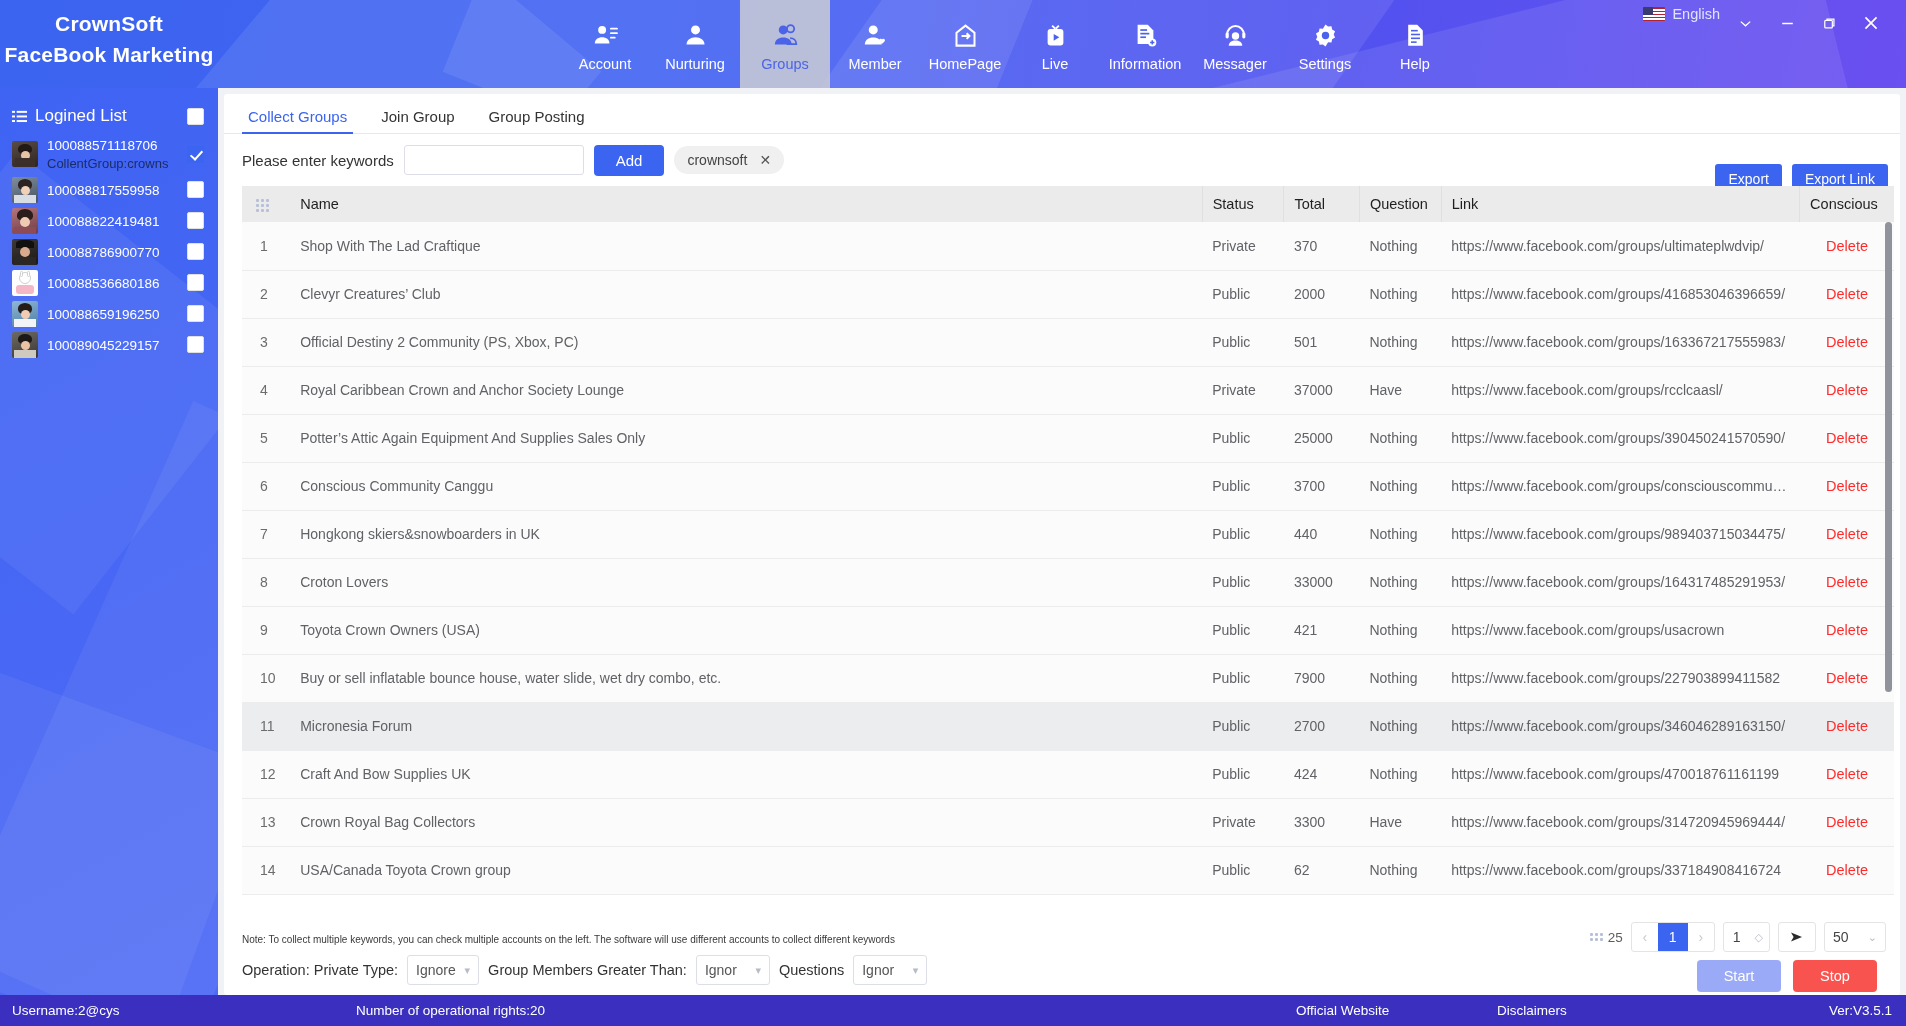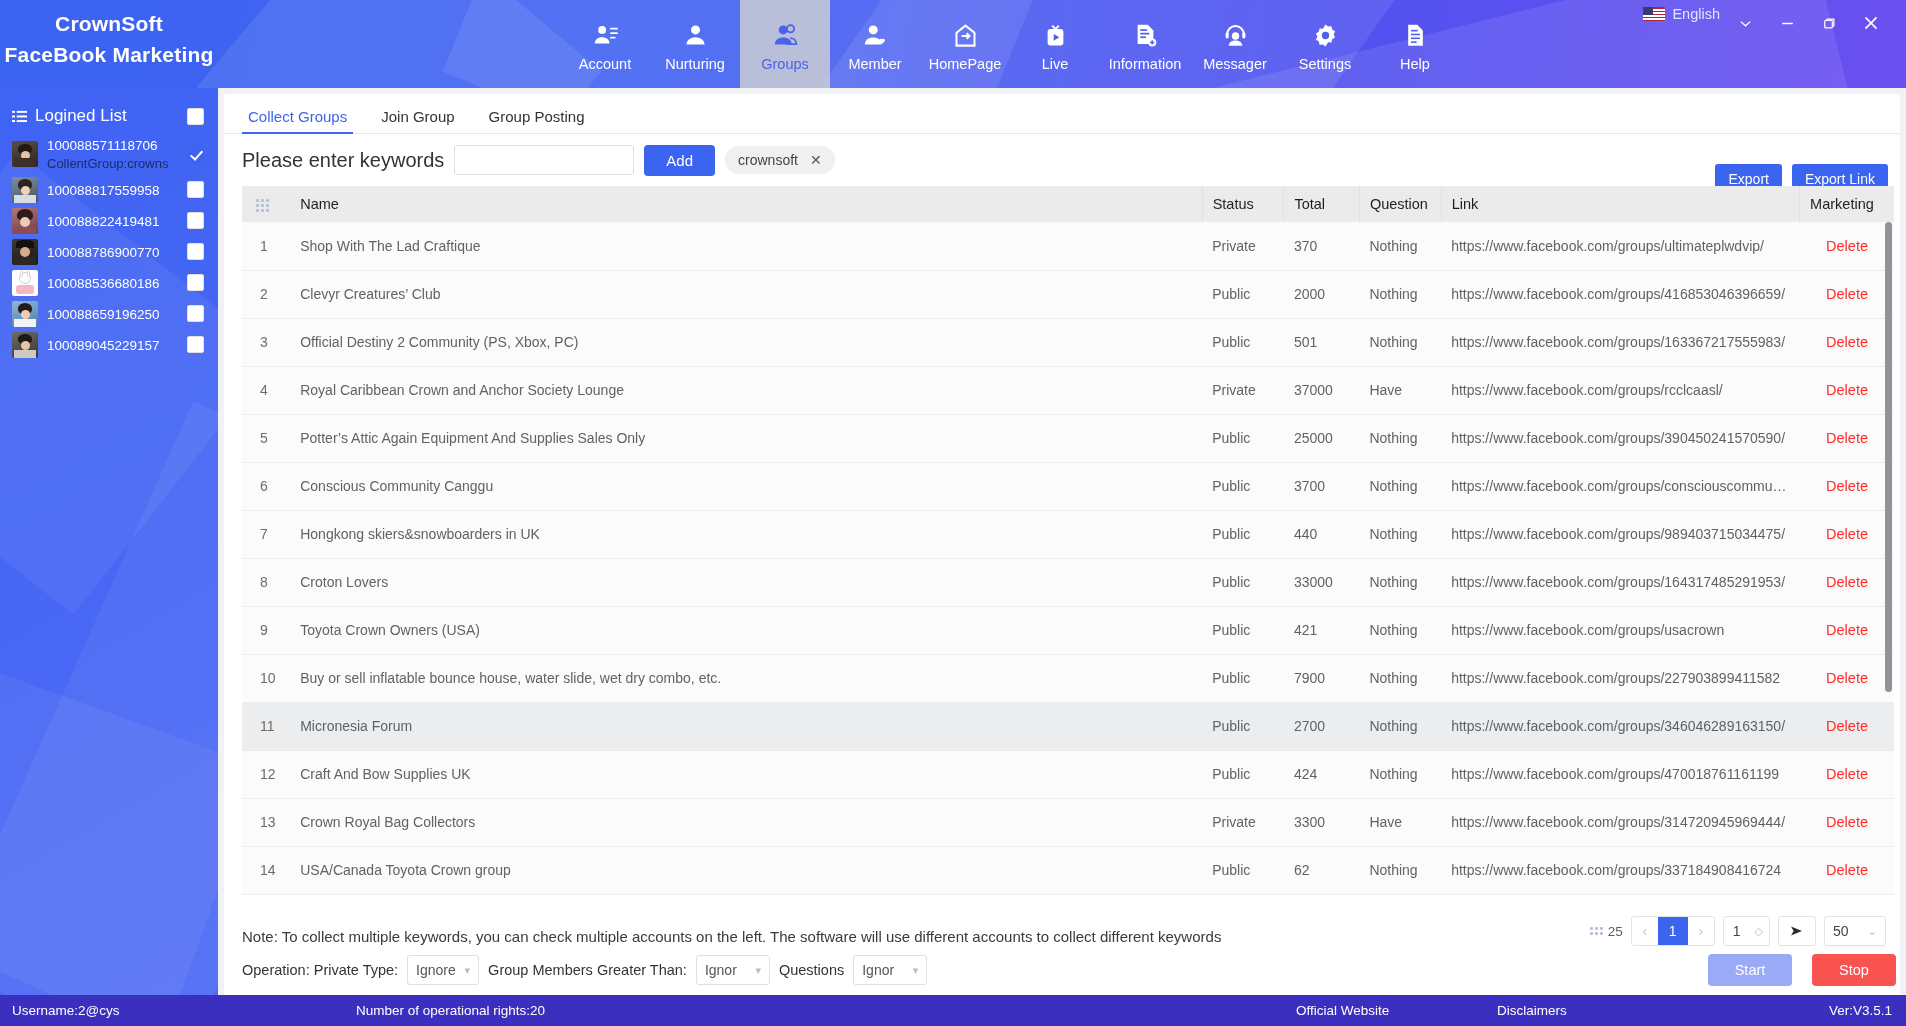--- a/index.html
+++ b/index.html
@@ -108,21 +108,21 @@
   
   .main { flex: 1; min-width: 0; background: #f0f2f5; padding: 6px 6px 0 6px; display: flex; flex-direction: column; }
   .panel { background: #fff; border-radius: 3px; flex: 1; display: flex; flex-direction: column; min-height: 0; }
 
   .tabs { display: flex; align-items: flex-end; height: 40px; padding: 0 18px; border-bottom: 1px solid #e8e8e8; }
   .tab { font-size: 15px; color: #333; padding: 0 6px 8px 6px; margin-right: 22px; cursor: pointer; position: relative; }
   .tab.active { color: #3b64f0; }
   .tab.active:after { content:""; position:absolute; left:0; right:0; bottom:-1px; height:2px; background:#3b64f0; }
 
   .toolbar { display: flex; align-items: center; height: 52px; padding: 0 12px 0 18px; gap: 10px; }
-  .tb-label { font-size: 20px; color: #333; }
+  .tb-label { font-size: 15px; color: #333; }
   .kw-input { width: 180px; height: 30px; border: 1px solid #dcdfe6; border-radius: 3px; padding: 0 8px; font-size: 14px; color:#333; font-family:inherit; outline:none; }
   .btn-add { height: 31px; padding: 0 22px; background: #3b64f0; color: #fff; border: none; border-radius: 4px; font-size: 15px; cursor: pointer; font-family:inherit; }
   .chip {
     height: 28px; display: inline-flex; align-items: center; gap: 12px;
     background: #f0f0f0; border-radius: 14px; padding: 0 13px; font-size: 14px; color: #444;
   }
   .chip .x { cursor: pointer; font-size: 14px; color:#555; line-height:1; }
   .tb-spacer { flex: 1; }
   .btn-blue { height: 30px; padding: 0 13px; background: #3b64f0; color: #fff; border: none; border-radius: 3px; font-size: 14px; cursor: pointer; font-family:inherit;margin-top:37px; }
 
@@ -147,40 +147,40 @@
   .grip { display: inline-grid; grid-template-columns: repeat(3,3px); gap: 2px; vertical-align: middle; }
   .grip i { width: 3px; height: 3px; background: #b7c0d8; display:block; border-radius:1px;}
 
   .vscroll {
     position: absolute; right: 2px; top: 36px; bottom: 0; width: 7px;
   }
   .vscroll .thumb { position: absolute; left: 0; top: 0; width: 7px; height: 470px; background: #909399; border-radius: 4px; }
 
   
   .bottom { padding: 6px 12px 10px 18px; position: relative; }
-  .note { font-size: 15px; color: #3a3a3a; padding: 6px 0 10px 0; }
+  .note { font-size: 10px; color: #3a3a3a; padding: 6px 0 10px 0; }
   .cond { display: flex; align-items: center; gap: 9px; font-size: 14.5px; color: #333; }
   .sel {
     height: 30px; border: 1px solid #dcdfe6; border-radius: 3px; display: inline-flex; align-items: center;
     padding: 0 8px; font-size: 14px; color: #555; background:#fff; cursor: pointer; gap: 8px; justify-content: space-between;
   }
   .sel .cv { white-space: nowrap; overflow: hidden; }
   .caret { color: #b6bcc7; font-size: 11px; }
 
   .pager { position: absolute; right: 14px; top: 0px; display: flex; align-items: center; gap: 8px; font-size: 13.5px; color: #5d5d5d; }
   .pg-total { display: flex; align-items: center; gap: 5px; }
   .pg-arrow { width: 26px; height: 28px; display: flex; align-items: center; justify-content: center; color: #c6c9ce; cursor: pointer; font-size:14px;}
   .pg-group { display: flex; align-items: center; border: 1px solid #e4e4e4; border-radius: 3px; overflow: hidden; height: 30px; background:#fff;}
   .pg-num { min-width: 30px; height: 30px; display: flex; align-items: center; justify-content: center; background: #3b64f0; color: #fff; font-size: 14px; cursor:pointer;}
   .pg-input { height: 30px; border: 1px solid #e4e4e4; border-radius: 3px; display: flex; align-items: center; padding: 0 6px 0 9px; gap: 14px; background:#fff; }
   .pg-input .v { font-size: 14px; color: #444; }
   .pg-go { width: 38px; height: 30px; border: 1px solid #e4e4e4; border-radius: 3px; display: flex; align-items: center; justify-content: center; background:#fff; cursor:pointer; }
   .pg-size { width: 62px; height: 30px; border: 1px solid #e4e4e4; border-radius: 3px; display: flex; align-items: center; justify-content: space-between; padding: 0 8px; background:#fff; cursor:pointer; font-size:14px; color:#444;}
 
-  .actions { position: absolute; right: 4px; top: 38px; display: flex; gap: 20px; }
+  .actions { position: absolute; right: 23px; top: 38px; display: flex; gap: 12px; }
   .btn-start { width: 84px; height: 32px; border: none; border-radius: 4px; background: #9aaaf7; color: #fff; font-size: 14.5px; cursor: pointer; font-family:inherit;}
   .btn-stop { width: 84px; height: 32px; border: none; border-radius: 4px; background: #f9534f; color: #fff; font-size: 14.5px; cursor: pointer; font-family:inherit;}
 
   
   .footer {
     height: 31px; flex: 0 0 31px; background: #3b2fc0; color: #fff; font-size: 13.5px;
     display: flex; align-items: center; position: relative;
   }
   .footer .f-user { position: absolute; left: 12px; }
   .footer .f-rights { position: absolute; left: 356px; }
@@ -504,21 +504,21 @@
                       <i></i>
                       <i></i>
                       <i></i>
                     </span>
                 </th>
                 <th>Name</th>
                 <th>Status</th>
                 <th>Total</th>
                 <th>Question</th>
                 <th>Link</th>
-                <th>Marketing</th>
+                <th>Conscious</th>
               </tr>
             </thead>
             <tbody>
                 <tr>
                   <td class="c-idx">1</td>
                   <td class="c-name">Shop With The Lad Craftique</td>
                   <td class="c-status">Private</td>
                   <td class="c-total">370</td>
                   <td class="c-question">Nothing</td>
                   <td class="c-link">https://www.facebook.com/groups/ultimateplwdvip/</td>

